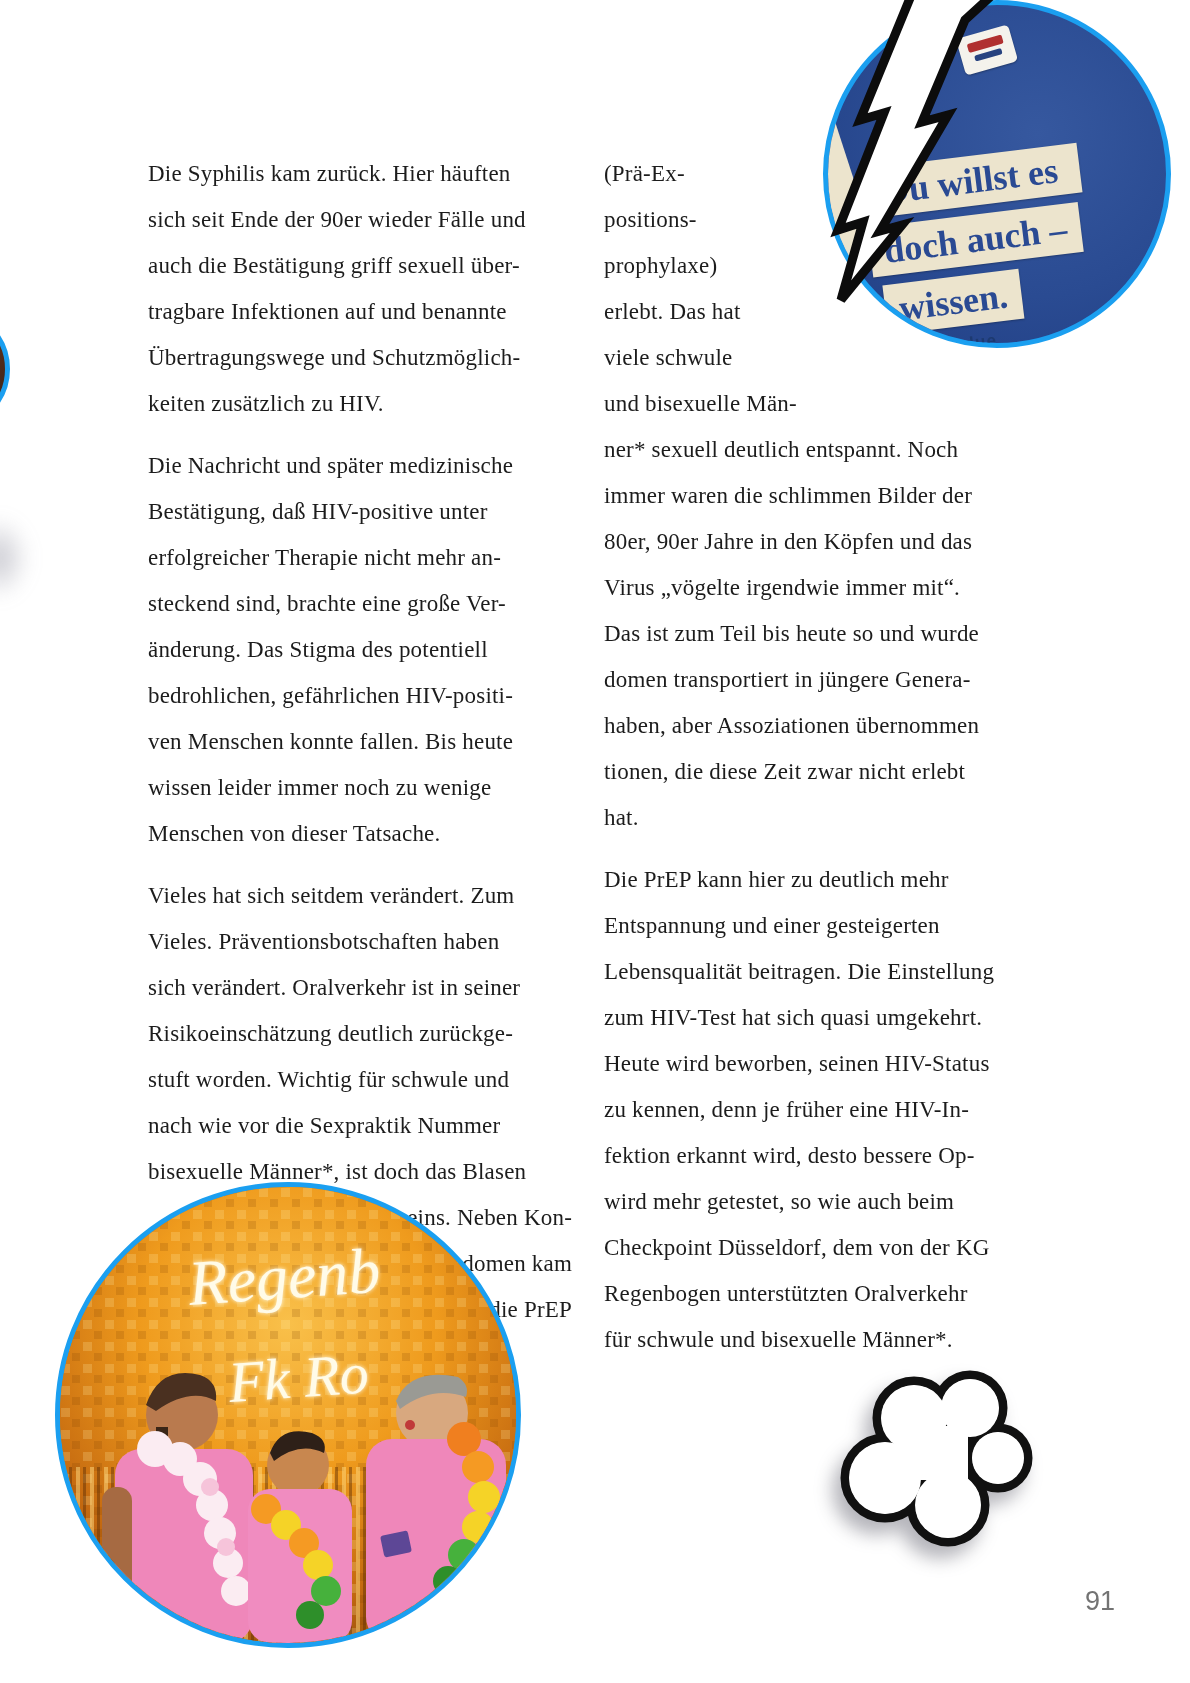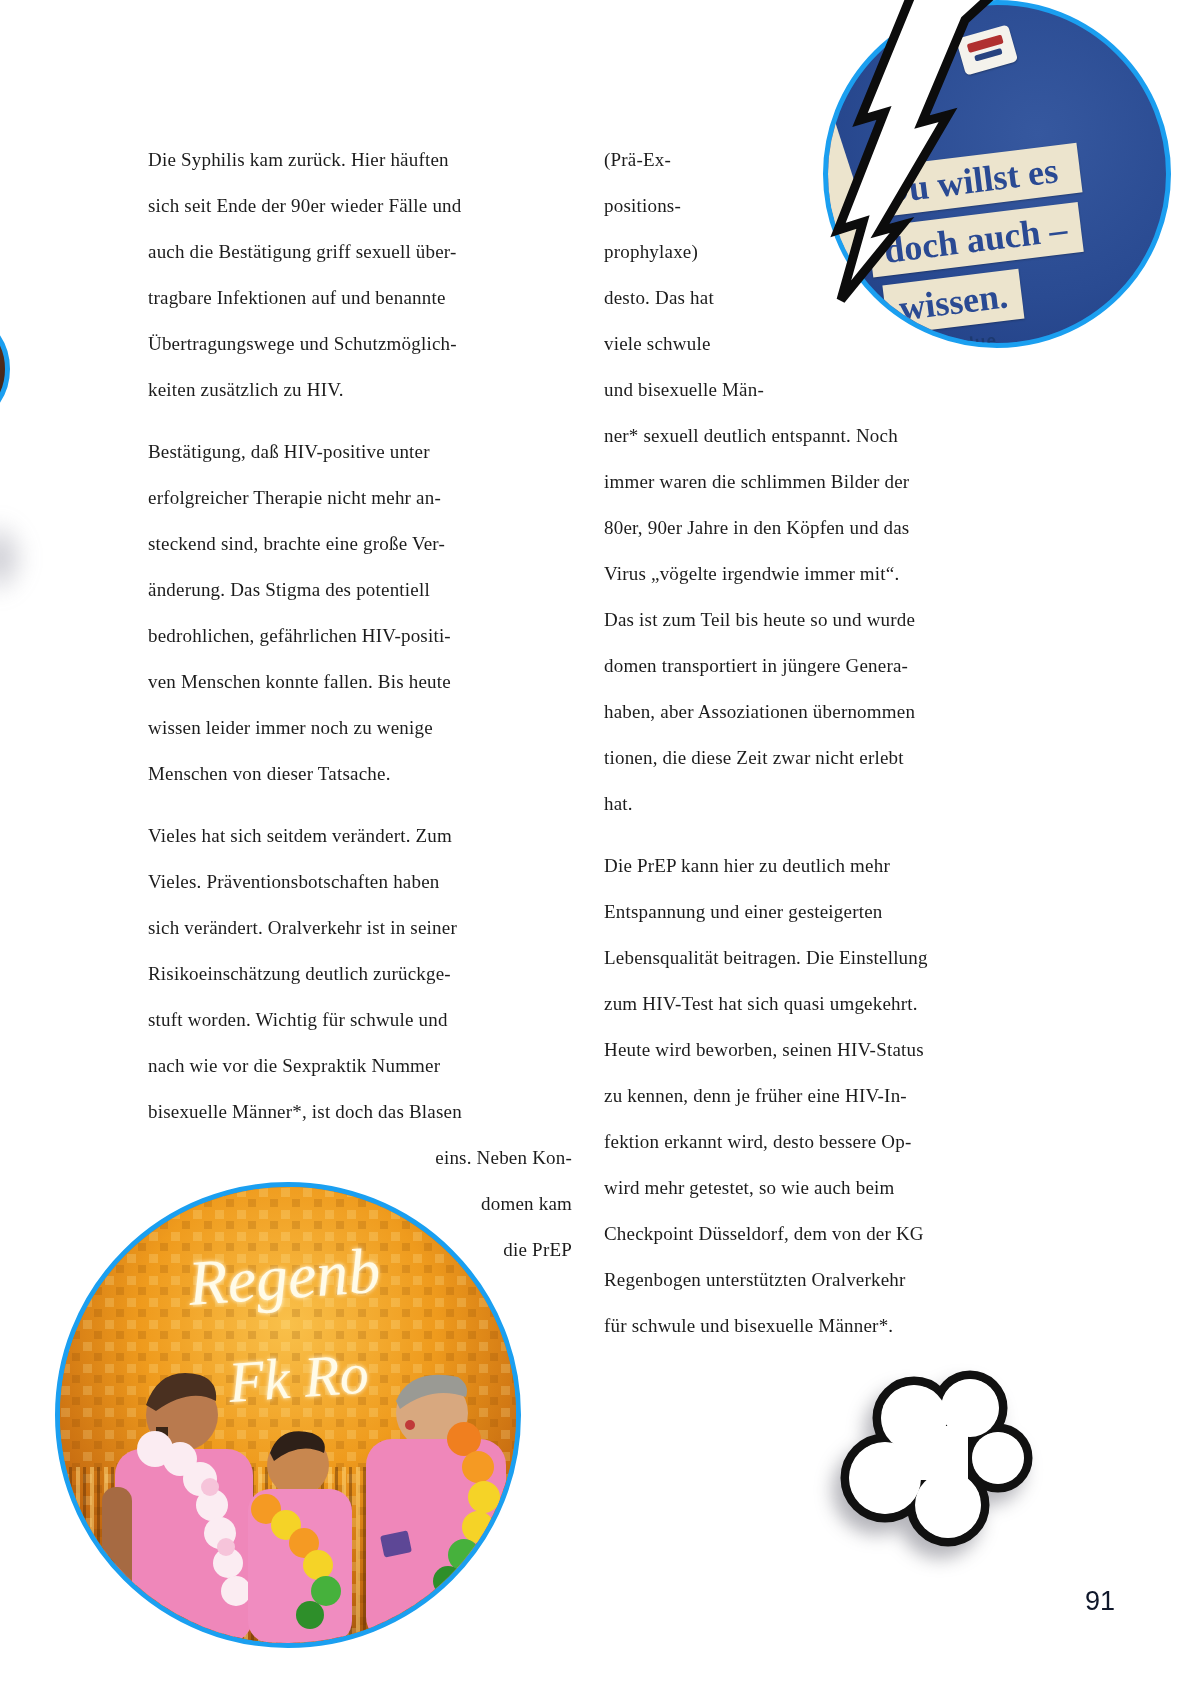--- a/index.html
+++ b/index.html
@@ -1,21 +1,21 @@
 <!DOCTYPE html>
 <html><head>
 <meta charset="utf-8">
 <style>
   html,body{margin:0;padding:0;background:#ffffff;}
   body{width:1190px;height:1683px;position:relative;overflow:hidden;
        font-family:"Liberation Serif","DejaVu Serif",serif;color:#1c1c1c;}
   .page{position:absolute;inset:0;background:#ffffff;}
 
   
-  .col{position:absolute;top:137px;font-size:19px;letter-spacing:.2px;}
+  .col{position:absolute;top:151px;font-size:23px;letter-spacing:.2px;}
   #col-left{left:148px;width:424px;}
   #col-right{left:604px;width:440px;}
   .para{margin:0 0 16px 0;}
   .tline{height:46px;line-height:46px;white-space:nowrap;}
   .tline.r{text-align:right;}
 
   
   .tshirt-circle{position:absolute;left:823px;top:0px;width:348px;height:348px;
     border-radius:50%;border:5px solid #1b9ff0;box-sizing:border-box;overflow:hidden;
     background:radial-gradient(circle at 62% 38%, #36589f 0%, #2a4b92 55%, #203d82 100%);}
@@ -50,21 +50,21 @@
     background:#c97a16;}
   .party-circle svg{display:block;}
 
   
   .cloud{position:absolute;left:830px;top:1360px;width:230px;height:230px;
     filter:drop-shadow(-8px 12px 9px rgba(90,90,105,.45));}
 
   
   .page-number{position:absolute;left:1085px;top:1586px;width:60px;
     font-family:"Liberation Sans","DejaVu Sans",sans-serif;font-size:27px;
-    color:#0f172a;text-align:left;}
+    color:#737373;text-align:left;}
 
   
   .edge-circle{position:absolute;left:-112px;top:308px;width:122px;height:122px;
     border-radius:50%;border:5px solid #1b9ff0;box-sizing:border-box;
     background:linear-gradient(120deg,#6d5127 0%,#9a7436 35%,#5a2e1a 70%,#31231a 100%);}
   .edge-shadow{position:absolute;left:-34px;top:516px;width:64px;height:84px;
     border-radius:50%;filter:blur(9px);
     background:radial-gradient(closest-side,rgba(110,110,130,.38),rgba(110,110,130,0));}
 </style>
 </head>
@@ -79,20 +79,21 @@
   <div id="col-left" class="col">
       <div class="para">
         <div class="tline">Die Syphilis kam zurück. Hier häuften</div>
         <div class="tline">sich seit Ende der 90er wieder Fälle und</div>
         <div class="tline">auch die Bestätigung griff sexuell über-</div>
         <div class="tline">tragbare Infektionen auf und benannte</div>
         <div class="tline">Übertragungswege und Schutzmöglich-</div>
         <div class="tline">keiten zusätzlich zu HIV.</div>
       </div>
       <div class="para">
+        <div class="tline">Die Nachricht und später medizinische</div>
         <div class="tline">Bestätigung, daß HIV-positive unter</div>
         <div class="tline">erfolgreicher Therapie nicht mehr an-</div>
         <div class="tline">steckend sind, brachte eine große Ver-</div>
         <div class="tline">änderung. Das Stigma des potentiell</div>
         <div class="tline">bedrohlichen, gefährlichen HIV-positi-</div>
         <div class="tline">ven Menschen konnte fallen. Bis heute</div>
         <div class="tline">wissen leider immer noch zu wenige</div>
         <div class="tline">Menschen von dieser Tatsache.</div>
       </div>
       <div class="para">
@@ -106,21 +107,21 @@
         <div class="tline r">eins. Neben Kon-</div>
         <div class="tline r">domen kam</div>
         <div class="tline r">die PrEP</div>
       </div>
     </div>
   <div id="col-right" class="col">
       <div class="para">
         <div class="tline">(Prä-Ex-</div>
         <div class="tline">positions-</div>
         <div class="tline">prophylaxe)</div>
-        <div class="tline">desto. Das hat</div>
+        <div class="tline">erlebt. Das hat</div>
         <div class="tline">viele schwule</div>
         <div class="tline">und bisexuelle Män-</div>
         <div class="tline">ner* sexuell deutlich entspannt. Noch</div>
         <div class="tline">immer waren die schlimmen Bilder der</div>
         <div class="tline">80er, 90er Jahre in den Köpfen und das</div>
         <div class="tline">Virus „vögelte irgendwie immer mit“.</div>
         <div class="tline">Das ist zum Teil bis heute so und wurde</div>
         <div class="tline">domen transportiert in jüngere Genera-</div>
         <div class="tline">haben, aber Assoziationen übernommen</div>
         <div class="tline">tionen, die diese Zeit zwar nicht erlebt</div>

